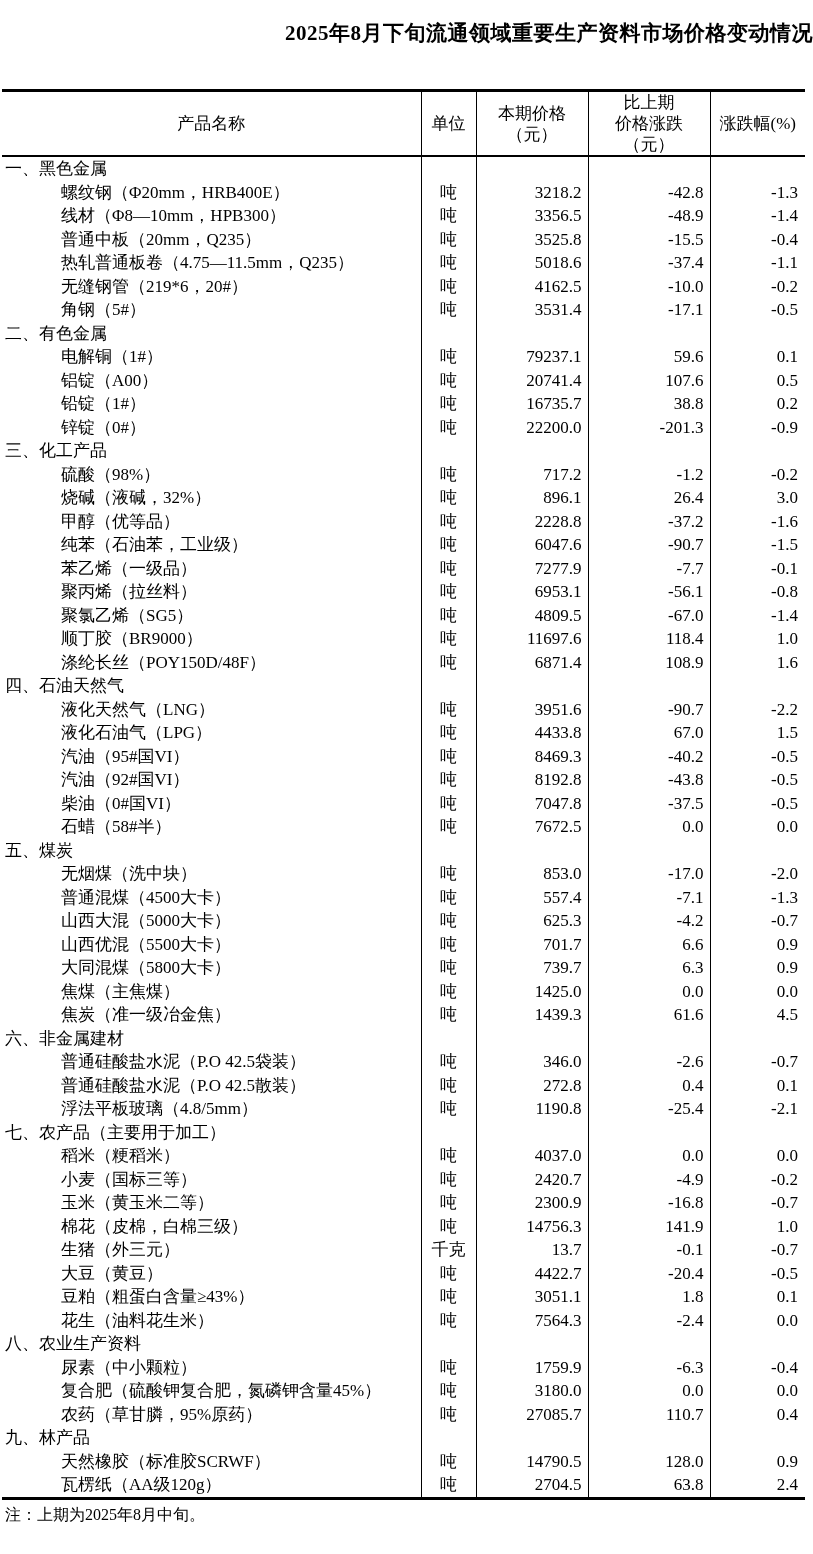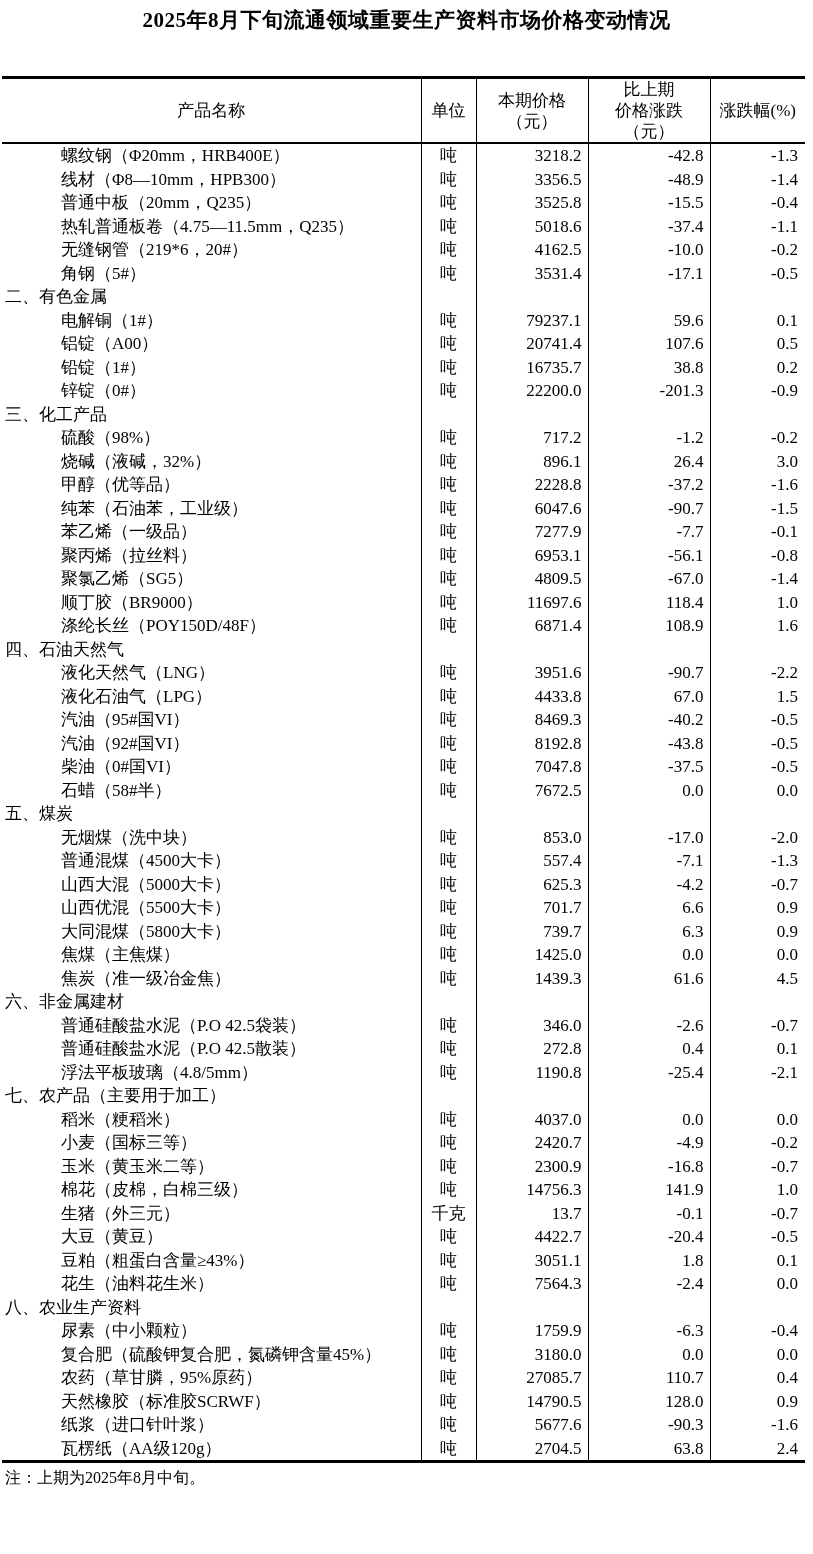--- a/index.html
+++ b/index.html
@@ -2,22 +2,22 @@
 <html lang="zh"><head>
 <meta charset="utf-8">
 <style>
   html,body{margin:0;padding:0;background:#fff;}
   body{
     width:813px;height:1554px;overflow:hidden;
     font-family:"Liberation Serif","DejaVu Serif",serif;
     color:#000;
   }
   .title{
-    font-size:21px;font-weight:bold;text-align:center;
-    margin:6px 0 0 0;line-height:28px;letter-spacing:0.5px;
+    font-size:21px;font-weight:bold;text-align:right;
+    margin:19px 0 0 0;line-height:28px;letter-spacing:0.5px;
   }
   table.price-table{
     border-collapse:collapse;table-layout:fixed;
     width:803px;margin:42px 0 0 2px;
     border-top:3px solid #000;border-bottom:3px solid #000;
   }
   col.c-product{width:419px;}
   col.c-unit{width:55px;}
   col.c-price{width:112px;}
   col.c-change{width:122px;}
@@ -64,20 +64,27 @@
         <th>单位</th>
         <th>本期价格
 （元）</th>
         <th>比上期
 价格涨跌
 （元）</th>
         <th>涨跌幅(%)</th>
       </tr>
     </thead>
     <tbody id="table-body">
+        <tr class="section-row">
+          <td class="product">一、黑色金属</td>
+          <td class="unit"></td>
+          <td class="num price"></td>
+          <td class="num change"></td>
+          <td class="num pct"></td>
+        </tr>
         <tr class="item-row">
           <td class="product">螺纹钢（Φ20mm，HRB400E）</td>
           <td class="unit">吨</td>
           <td class="num price">3218.2</td>
           <td class="num change">-42.8</td>
           <td class="num pct">-1.3</td>
         </tr>
         <tr class="item-row">
           <td class="product">线材（Φ8—10mm，HPB300）</td>
           <td class="unit">吨</td>
@@ -435,33 +442,33 @@
           <td class="num change">0.0</td>
           <td class="num pct">0.0</td>
         </tr>
         <tr class="item-row">
           <td class="product">农药（草甘膦，95%原药）</td>
           <td class="unit">吨</td>
           <td class="num price">27085.7</td>
           <td class="num change">110.7</td>
           <td class="num pct">0.4</td>
         </tr>
+        <tr class="section-row">
+          <td class="product">九、林产品</td>
+          <td class="unit"></td>
+          <td class="num price"></td>
+          <td class="num change"></td>
+          <td class="num pct"></td>
+        </tr>
         <tr class="item-row">
           <td class="product">天然橡胶（标准胶SCRWF）</td>
           <td class="unit">吨</td>
           <td class="num price">14790.5</td>
           <td class="num change">128.0</td>
           <td class="num pct">0.9</td>
-        </tr>
-        <tr class="item-row">
-          <td class="product">纸浆（进口针叶浆）</td>
-          <td class="unit">吨</td>
-          <td class="num price">5677.6</td>
-          <td class="num change">-90.3</td>
-          <td class="num pct">-1.6</td>
         </tr>
         <tr class="item-row">
           <td class="product">瓦楞纸（AA级120g）</td>
           <td class="unit">吨</td>
           <td class="num price">2704.5</td>
           <td class="num change">63.8</td>
           <td class="num pct">2.4</td>
         </tr>
       </tbody>
   </table>

